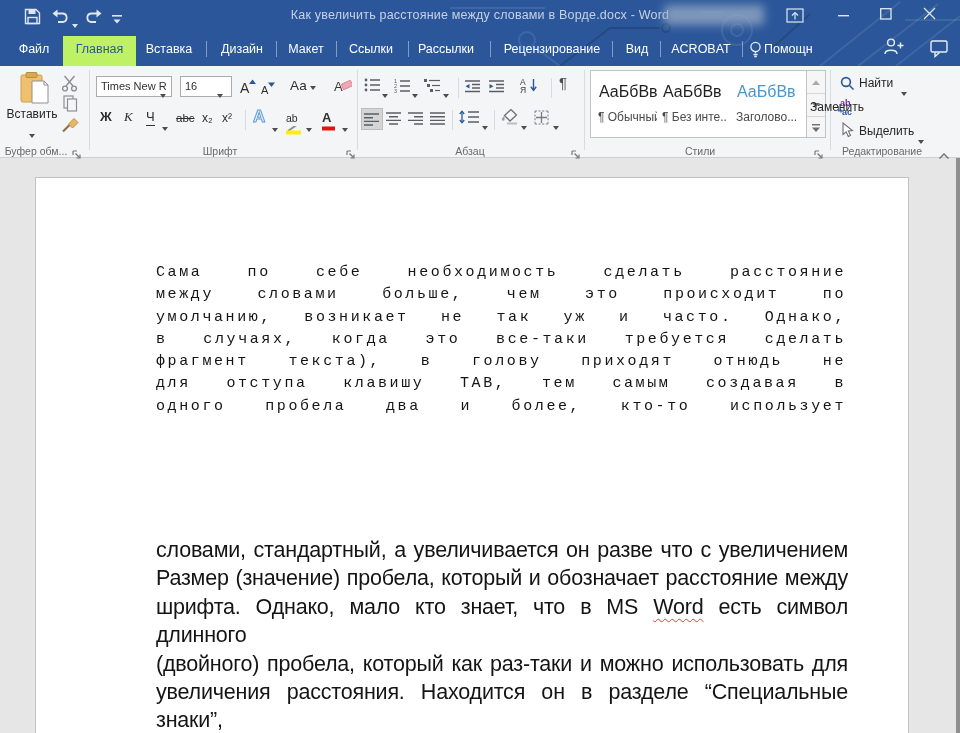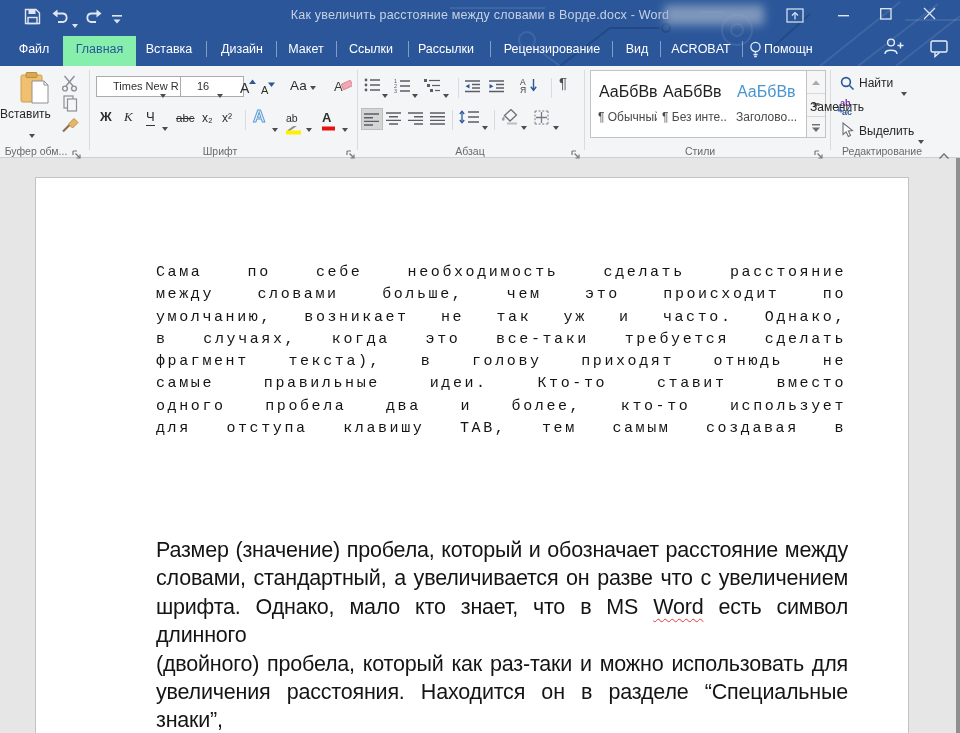--- a/index.html
+++ b/index.html
@@ -6,27 +6,27 @@
   #win{position:relative;width:960px;height:733px;overflow:hidden;
        font-family:"Liberation Sans",sans-serif;background:#e6e6e6;-webkit-font-smoothing:antialiased}
   .abs{position:absolute}
   
   .hdr{left:0;top:0;width:960px;height:66px;background:#2b579a}
   .ttl{left:0;top:8px;width:960px;text-align:center;font-size:12.5px;color:#c7d1e3;letter-spacing:.2px}
   .blur{left:664px;top:5px;width:100px;height:20px;background:#93a7c4;opacity:.8;filter:blur(5px);border-radius:3px}
   .wc{display:flex;align-items:center;justify-content:center}
   
   .tab{top:33px;height:33px;line-height:33px;color:#fff;font-size:12.5px;text-align:center;cursor:default}
-  .tab.act{background:#86efac;color:#2b579a;top:36px;height:30px;line-height:27px}
+  .tab.act{background:#bef264;color:#2b579a;top:36px;height:30px;line-height:27px}
   .tsep{top:41px;width:1px;height:16px;background:rgba(255,255,255,.42)}
   
   .ribbon{left:0;top:66px;width:960px;height:91px;background:#f4f5f7;border-bottom:1px solid #cfcfcf}
   .gsep{top:4px;width:1px;height:80px;background:#dadbdd}
   .glabel{top:79px;font-size:10.5px;color:#6a6a6a;text-align:center;white-space:nowrap}
-  .combo{background:#fff;border:1px solid #ababab;font-size:11px;color:#303030;line-height:19px;padding-left:16px;white-space:nowrap;overflow:hidden}
+  .combo{background:#fff;border:1px solid #ababab;font-size:11px;color:#303030;line-height:19px;padding-left:4px;white-space:nowrap;overflow:hidden}
   .cr{display:inline-block;width:0;height:0;border-left:3.5px solid transparent;border-right:3.5px solid transparent;border-top:4px solid #4d4d4d}
   .rt{font-size:13px;color:#2e2e2e;line-height:14px}
   .lbl12{font-size:12px;color:#262626;white-space:nowrap}
   .selbtn{background:#d5d5d5;border:1px solid #bdbdbd}
   .vsep{top:44px;width:1px;height:20px;background:#d9dadd}
   
   .gal{top:4px;left:590px;width:216px;height:66px;background:#fff;border:1px solid #c3c3c3}
   .card{position:absolute;top:0;height:66px;overflow:hidden}
   .prev{position:absolute;top:12px;left:4px;font-size:16px;color:#1f1f1f;white-space:nowrap}
   .slbl{position:absolute;top:39px;left:3px;font-size:12px;color:#4a4a4a;white-space:nowrap}
@@ -161,21 +161,21 @@
   <div class="abs ribbon">
 
     <span class="abs" style="left:20px;top:6px">
       <svg width="30" height="32">
           <rect x="1" y="3" width="21" height="27" rx="1.5" fill="#f0c070" stroke="#caa14e"></rect>
           <rect x="6" y="0.5" width="11" height="5" rx="1" fill="#d9a94f" stroke="#b88f3e"></rect>
           <path d="M12 9 H24 L28 13 V31 H12 Z" fill="#fff" stroke="#909090"></path>
           <path d="M24 9 V13 H28" fill="none" stroke="#909090"></path>
         </svg>
     </span>
-    <div class="abs lbl12" style="left:0;top:41px;width:64px;text-align:left">Вставить</div>
+    <div class="abs lbl12" style="left:0;top:41px;width:64px;text-align:center">Вставить</div>
     <span class="abs" style="left:29px;top:58px"><i class="cr"></i></span>
     <span class="abs" style="left:61px;top:9px">
       <svg width="17" height="17" stroke="#8c8f94" fill="none" stroke-width="1.4">
           <path d="M3.5 1 L12 11 M13.5 1 L5 11"></path>
           <circle cx="4" cy="13.5" r="2.4"></circle>
           <circle cx="13" cy="13.5" r="2.4"></circle>
         </svg>
     </span>
     <span class="abs" style="left:63px;top:29px">
       <svg width="15" height="17" fill="none" stroke="#8c8f94" stroke-width="1.2">
@@ -432,27 +432,26 @@
     </span>
   </div>
 
   <div class="abs page">
     <div class="p1">
       <div>Сама по себе необходимость сделать расстояние</div>
       <div>между словами больше, чем это происходит по</div>
       <div>умолчанию, возникает не так уж и часто. Однако,</div>
       <div>в случаях, когда это все-таки требуется сделать</div>
       <div>фрагмент текста), в голову приходят отнюдь не</div>
-      <div>самые правильные идеи. Кто-то ставит вместо</div>
+      <div>для отступа клавишу TAB, тем самым создавая в</div>
       <div>одного пробела два и более, кто-то использует</div>
-      <div>для отступа клавишу TAB, тем самым создавая в</div>
     </div>
     <div class="p2">
+      <div>словами, стандартный, а увеличивается он разве что с увеличением</div>
       <div>Размер (значение) пробела, который и обозначает расстояние между</div>
-      <div>словами, стандартный, а увеличивается он разве что с увеличением</div>
       <div><span>шрифта. Однако, мало кто знает, что в MS </span><span class="sq">Word</span><span> есть символ длинного</span></div>
       <div>(двойного) пробела, который как раз-таки и можно использовать для</div>
       <div>увеличения расстояния. Находится он в разделе “Специальные знаки”,</div>
 
     </div>
   </div>
   <div class="abs strip"></div>
 
 </div>
 

